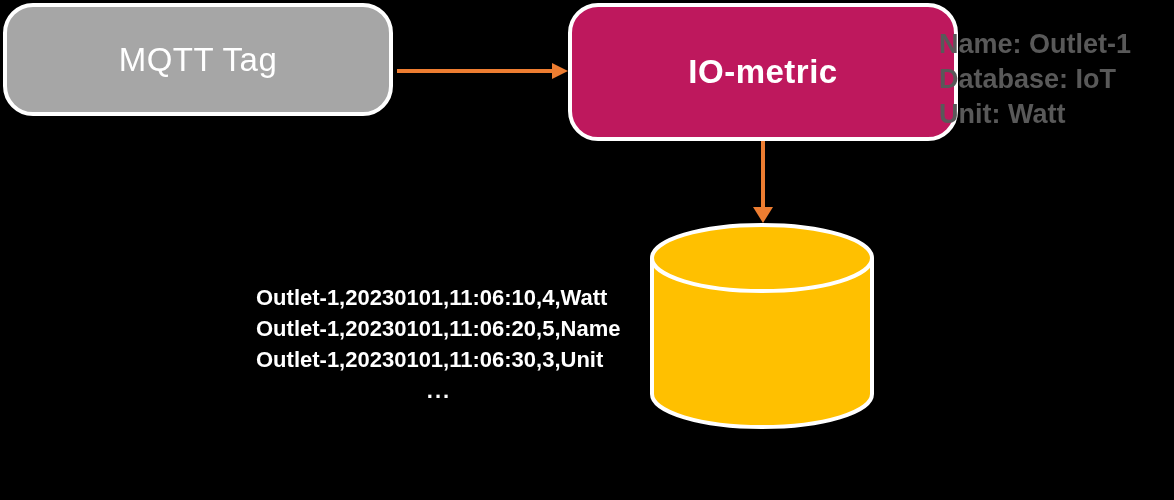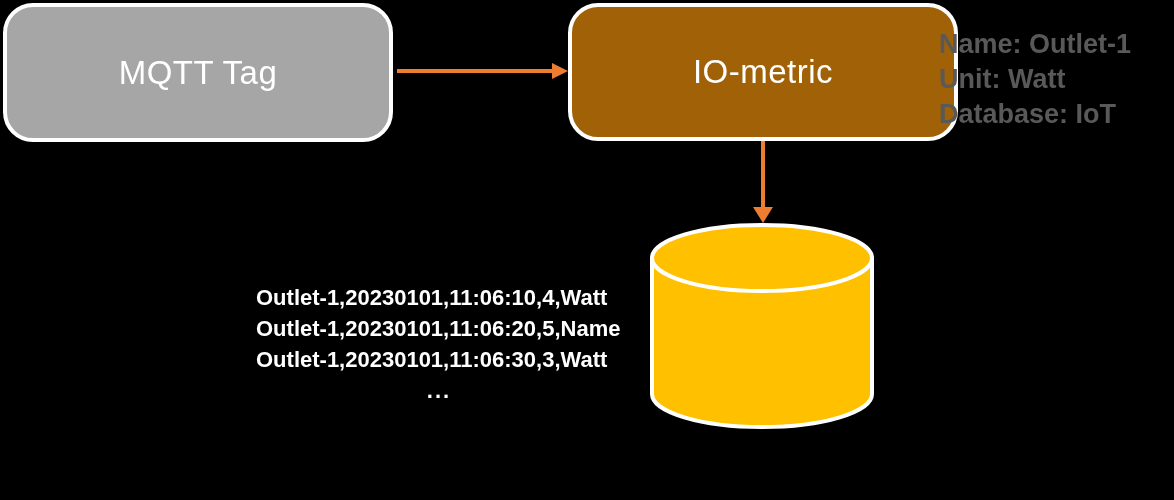--- a/index.html
+++ b/index.html
@@ -24,27 +24,28 @@
     align-items: center;
     justify-content: center;
     color: #ffffff;
     font-size: 33px;
     font-weight: 400;
     box-sizing: border-box;
     letter-spacing: 0.5px;
   }
   .node-gray {
     left: 3px; top: 3px;
-    width: 390px; height: 139px;
+    width: 390px; height: 113px;
     background: #a6a6a6;
   }
   .node-green {
     left: 568px; top: 3px;
     width: 390px; height: 138px;
-    background: #a16207;
+    background: #be185d;
+    font-weight: bold;
   }
   
   .arrow-part { position: absolute; }
   .h-shaft {
     left: 397px; top: 69px;
     width: 156px; height: 4px;
     background: #ed7d31;
   }
   .h-head {
     left: 552px; top: 63px;
@@ -109,32 +110,32 @@
 
   <div class="arrow-part h-shaft"></div>
   <div class="arrow-part h-head"></div>
 
   <div class="node node-green">
     <span>IO-metric</span>
   </div>
 
   <div class="props">
     <div>Name: Outlet-1</div>
+    <div>Database: IoT</div>
     <div>Unit: Watt</div>
-    <div>Database: IoT</div>
   </div>
 
   <div class="arrow-part v-shaft"></div>
   <div class="arrow-part v-head"></div>
 
   <svg class="cylinder" viewBox="0 0 228 210">
     <path d="M 4 37 L 4 173 A 110 33 0 0 0 224 173 L 224 37" fill="#ffc000" stroke="#ffffff" stroke-width="4"></path>
     <ellipse cx="114" cy="37" rx="110" ry="33" fill="#ffc000" stroke="#ffffff" stroke-width="4"></ellipse>
   </svg>
 
   <div class="records">
     <div>Outlet-1,20230101,11:06:10,4,Watt</div>
     <div>Outlet-1,20230101,11:06:20,5,Name</div>
-    <div>Outlet-1,20230101,11:06:30,3,Watt</div>
+    <div>Outlet-1,20230101,11:06:30,3,Unit</div>
     <div class="ellipsis">...</div>
   </div>
 
 </div>
 
 </body></html>

